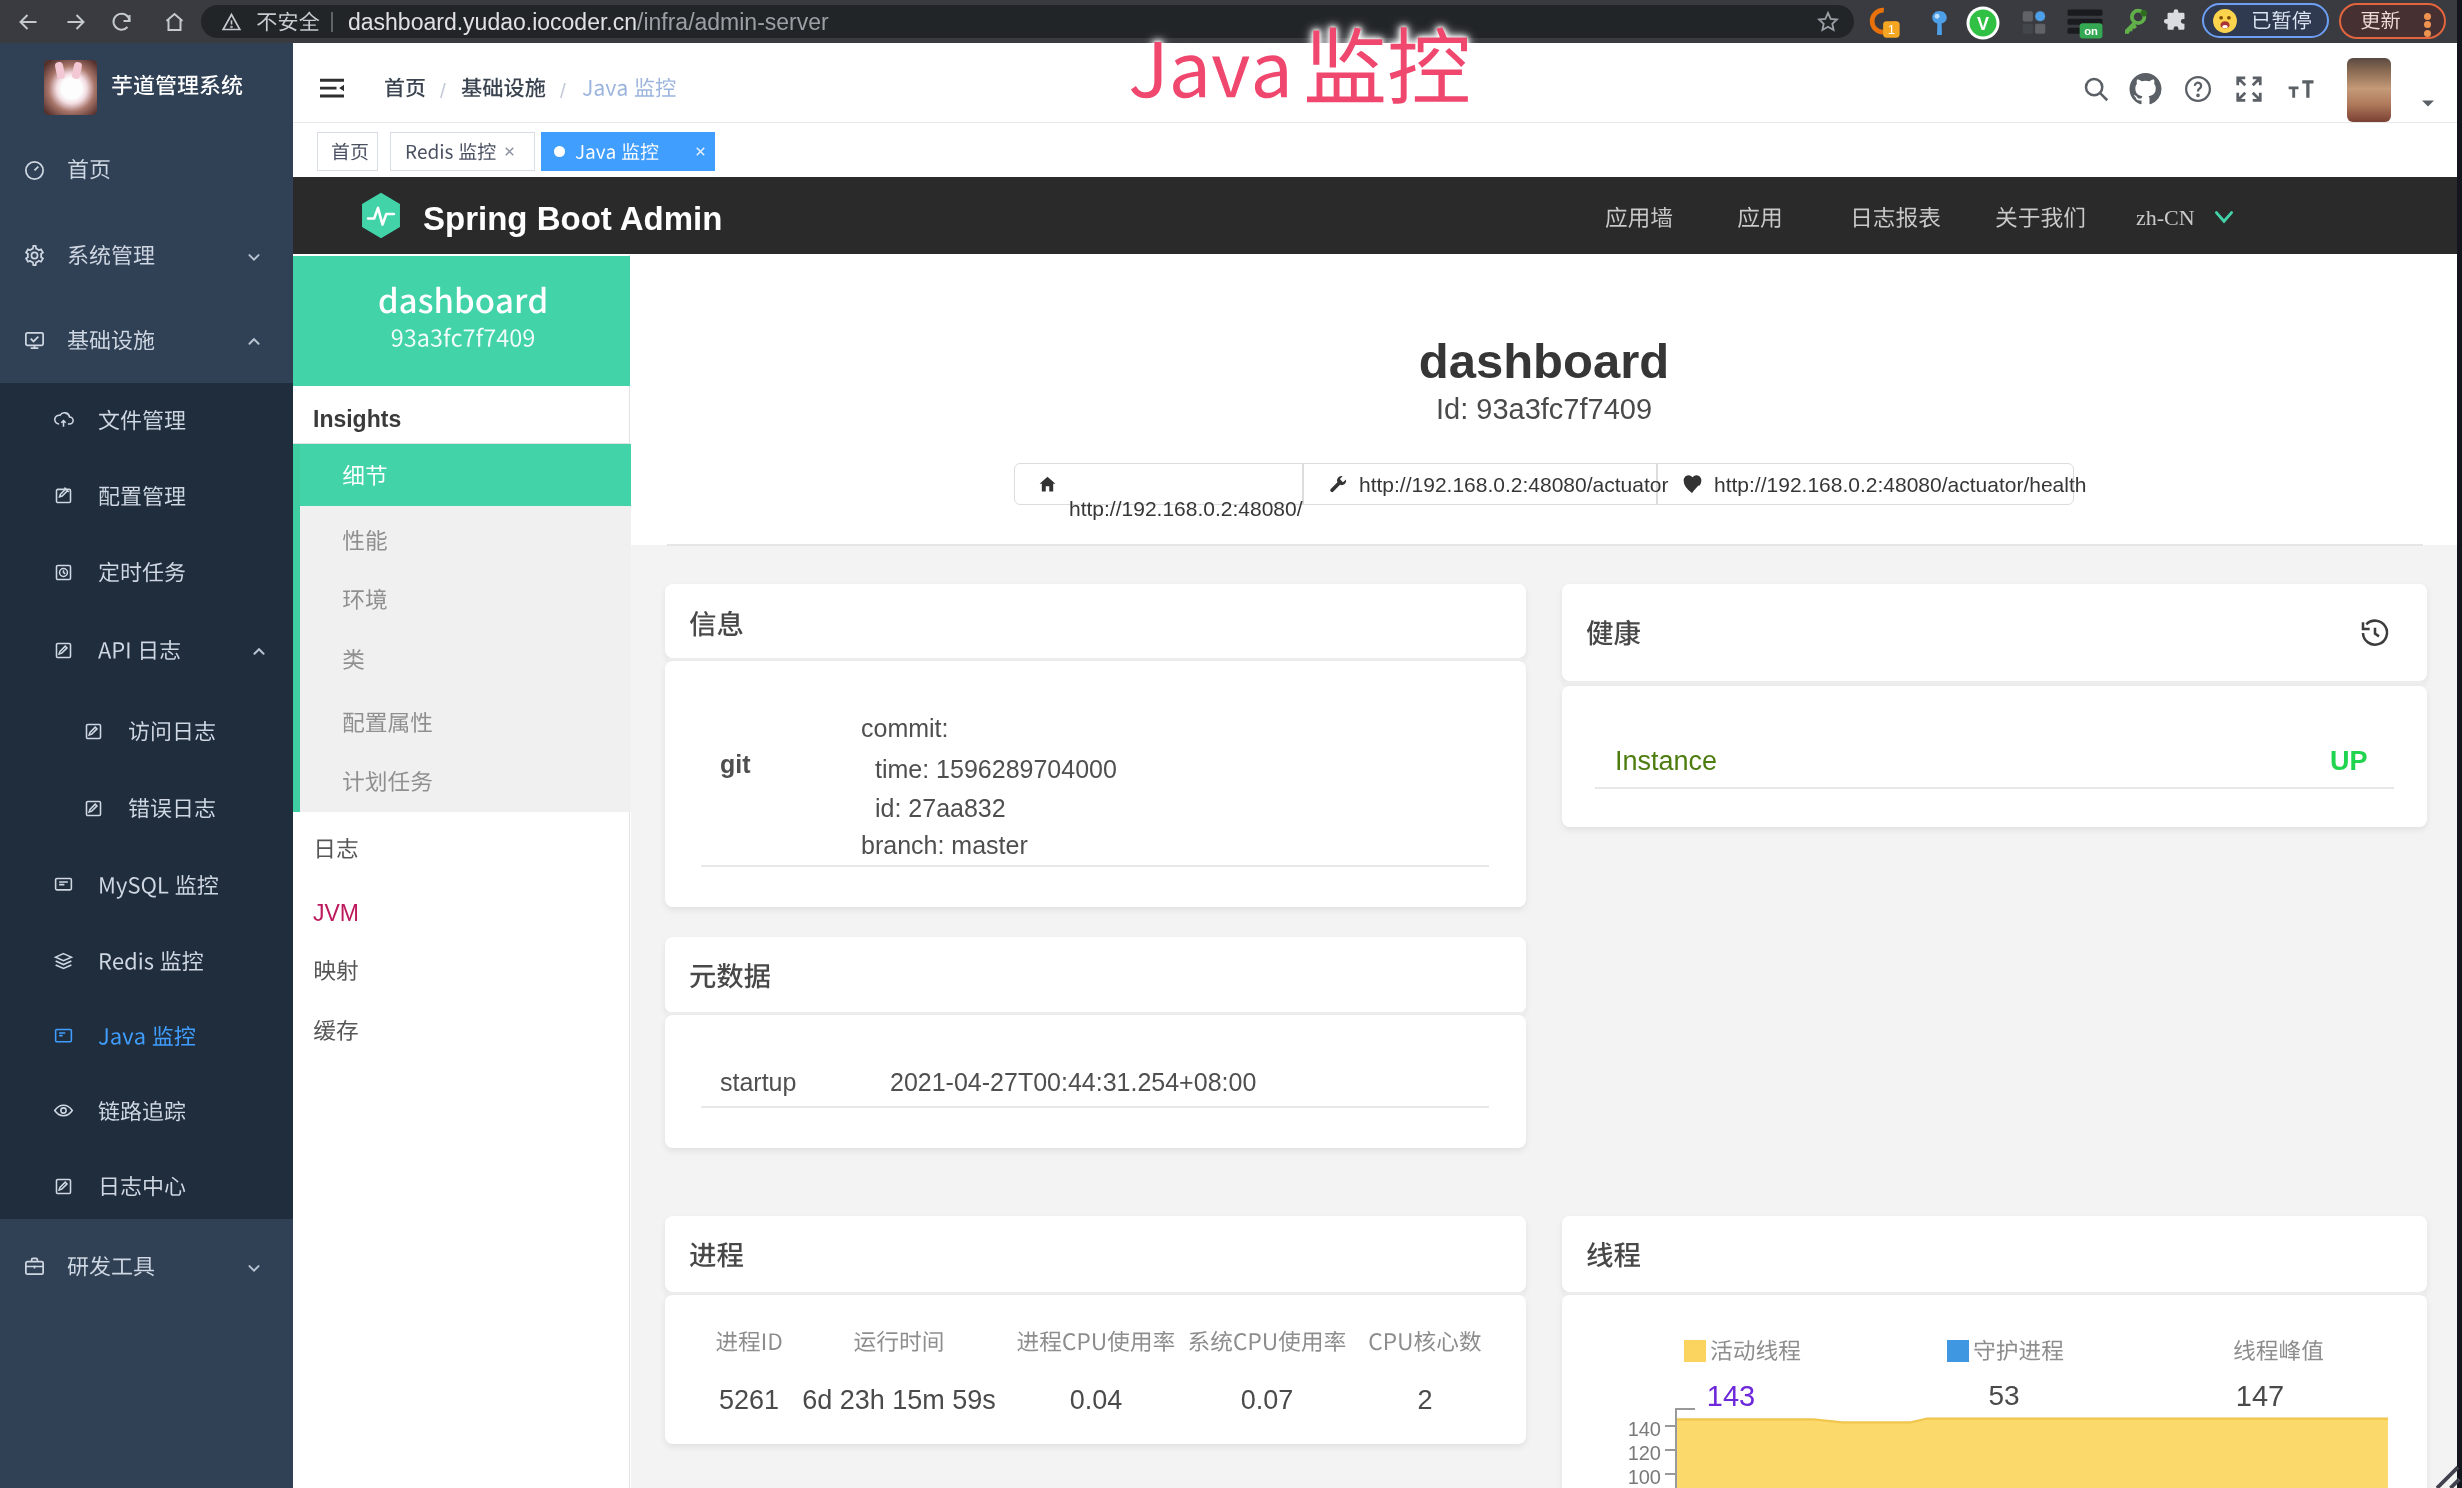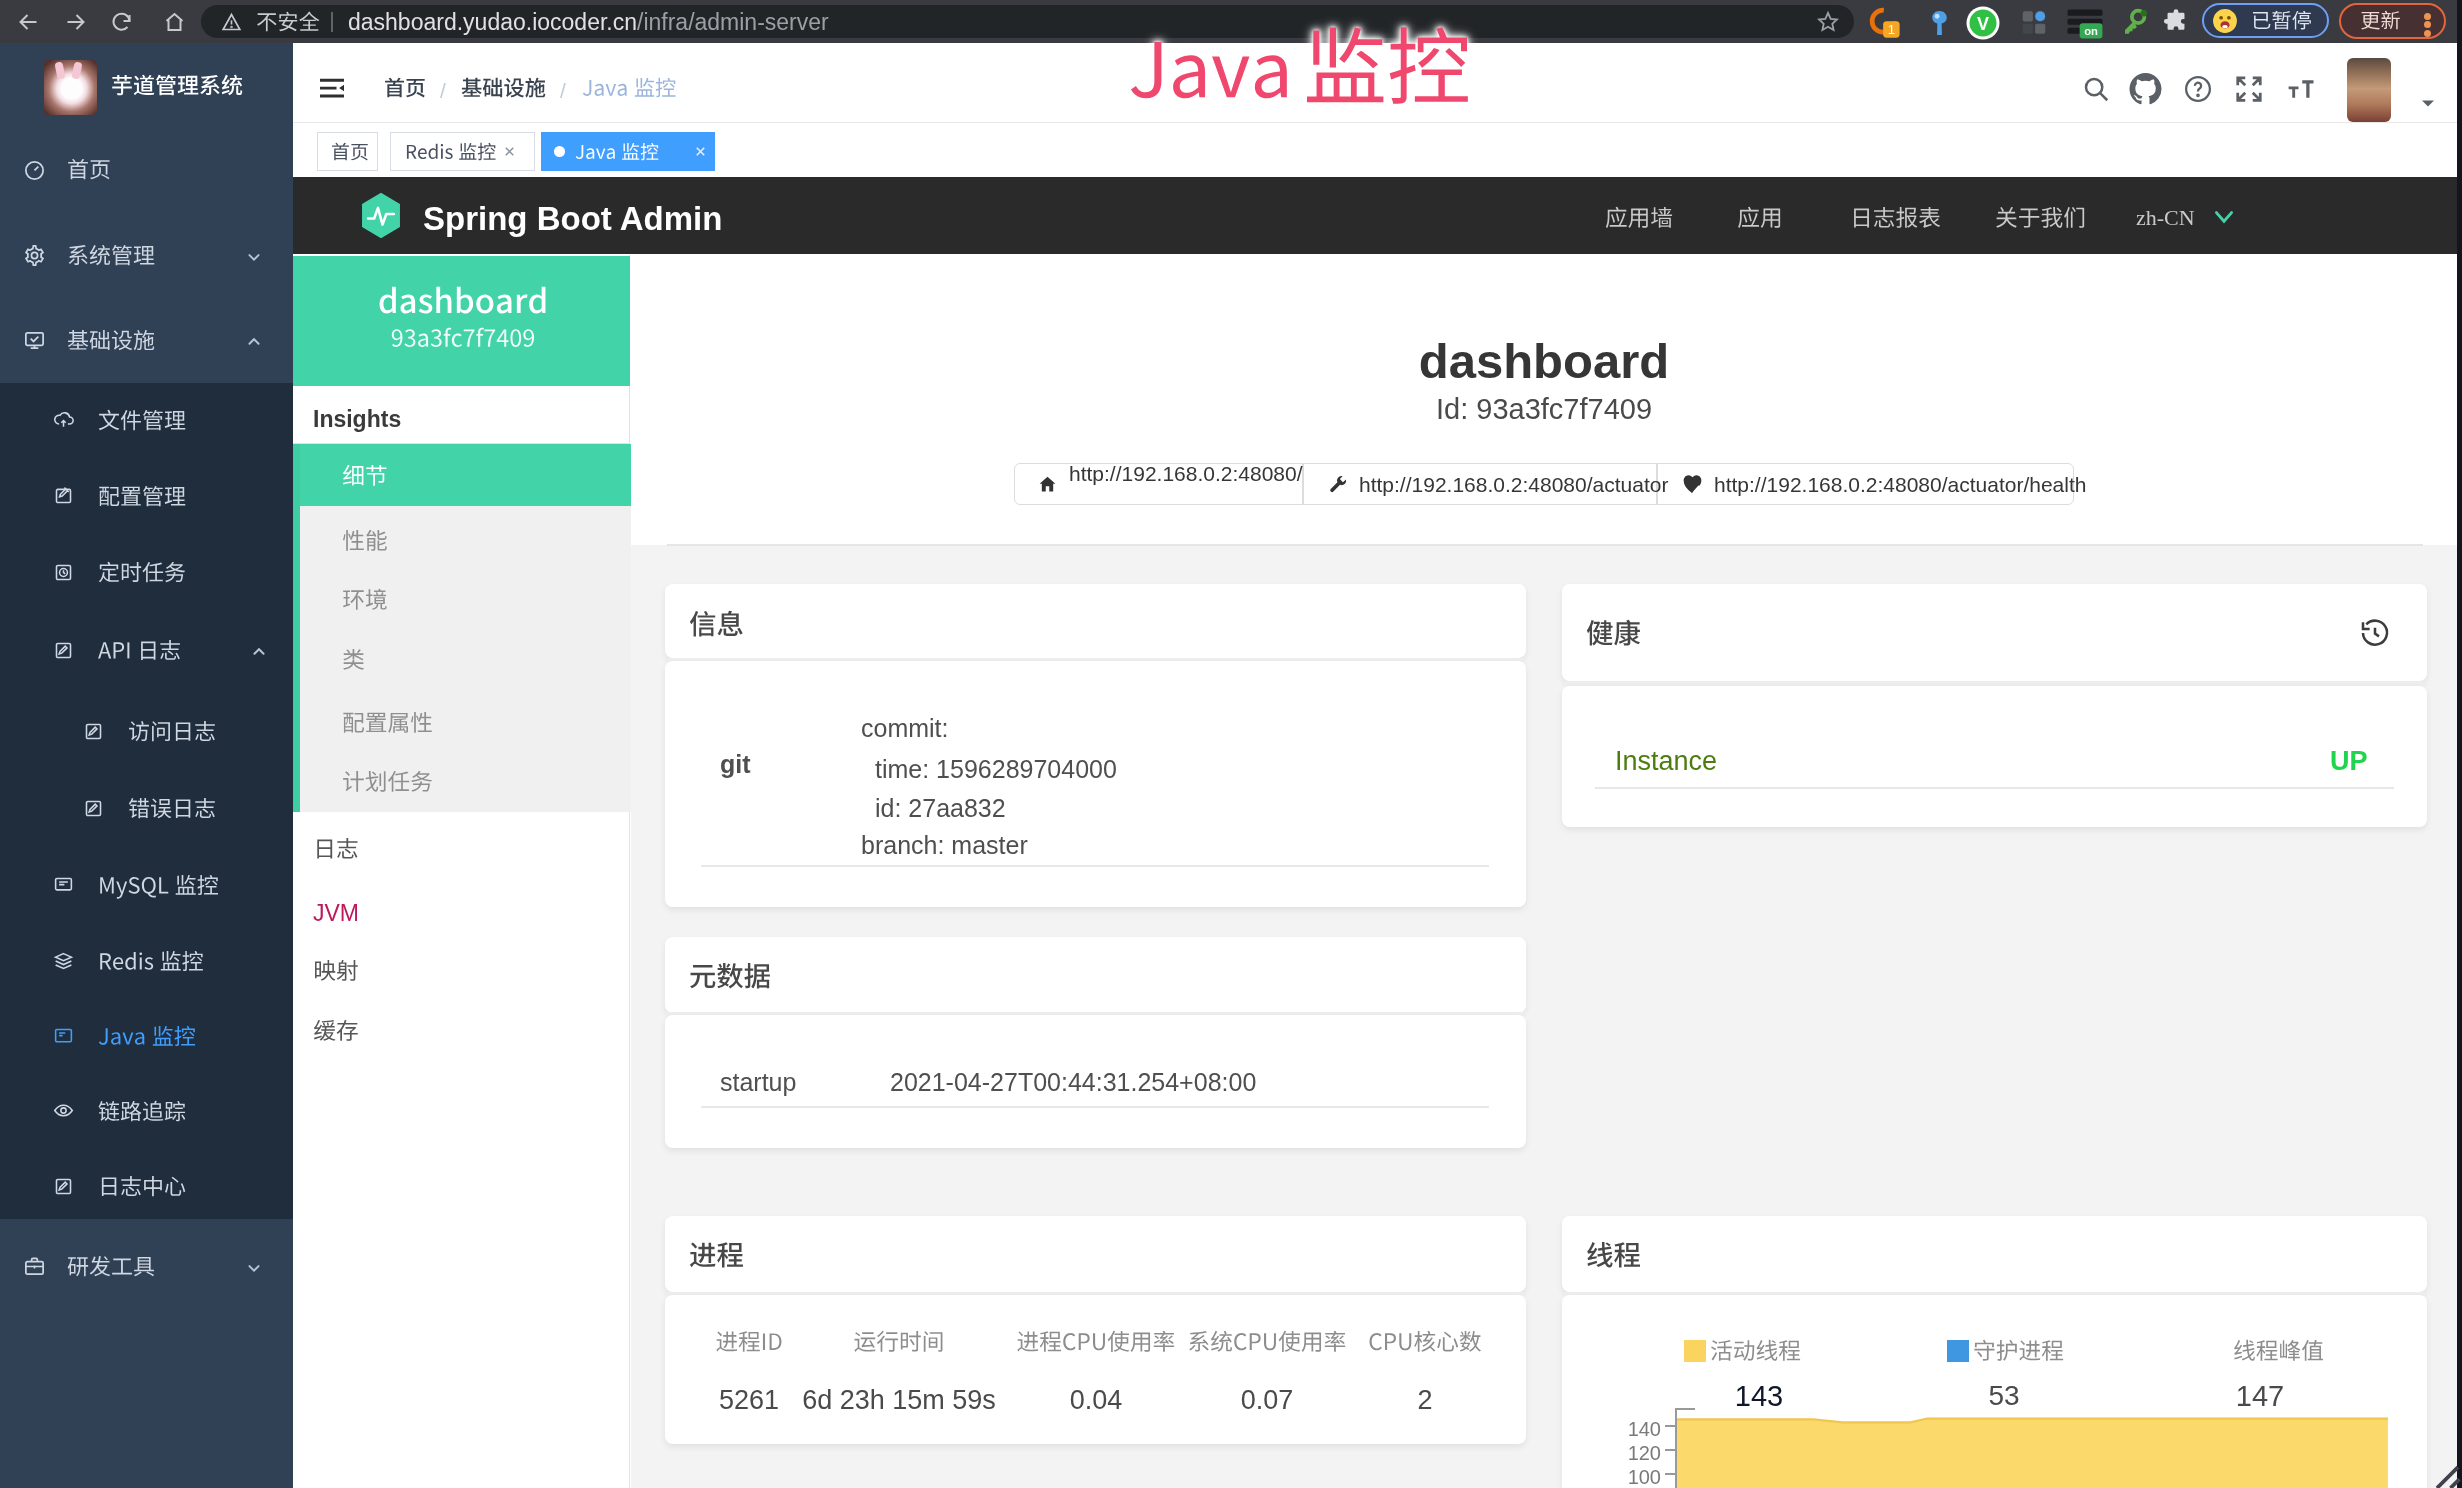--- a/index.html
+++ b/index.html
@@ -539,21 +539,21 @@
 <div style="position:absolute;left:631px;top:255px;width:1826px;height:290px;background:#ffffff"></div>
 <div style="position:absolute;left:631px;top:545px;width:1826px;height:943px;background:#f3f3f4"></div>
 <div style="position:absolute;left:1544px;top:337px;transform:translateX(-50%);font-size:49px;font-weight:600;color:#363636;line-height:1;white-space:nowrap;">dashboard</div>
 <div style="position:absolute;left:1544px;top:395px;transform:translateX(-50%);font-size:29px;font-weight:400;color:#4a4a4a;line-height:1;white-space:nowrap;">Id: 93a3fc7f7409</div>
 <div style="position:absolute;left:1014px;top:463px;width:1060px;height:42px;background:#fff;border:1.5px solid #dcdcdc;border-radius:6px;box-sizing:border-box"></div>
 <div style="position:absolute;left:1302px;top:463px;width:1.5px;height:42px;background:#dcdcdc"></div>
 <div style="position:absolute;left:1656px;top:463px;width:1.5px;height:42px;background:#dcdcdc"></div>
 <svg style="position:absolute;left:1037px;top:474px" width="21" height="21" viewBox="0 0 24 24" fill="#333">
     <path d="M12 3l9 8h-2.5v9h-4.5v-6h-4v6H5.5v-9H3z"></path>
   </svg>
-<div style="position:absolute;left:1069px;top:463px;font-size:21px;font-weight:400;color:#363636;line-height:1;white-space:nowrap;">http://192.168.0.2:48080/</div>
+<div style="position:absolute;left:1069px;top:498px;font-size:21px;font-weight:400;color:#363636;line-height:1;white-space:nowrap;">http://192.168.0.2:48080/</div>
 <svg style="position:absolute;left:1327px;top:474px" width="21" height="21" viewBox="0 0 24 24" fill="#333">
     <path d="M21.7 6.3a5 5 0 0 1-6.8 6L7.3 20a2.1 2.1 0 0 1-3-3l7.6-7.6a5 5 0 0 1 6-6.8L14.7 5.8l3.5 3.5z"></path>
   </svg>
 <div style="position:absolute;left:1359px;top:474px;font-size:21px;font-weight:400;color:#363636;line-height:1;white-space:nowrap;">http://192.168.0.2:48080/actuator</div>
 <svg style="position:absolute;left:1681px;top:474px" width="23" height="21" viewBox="0 0 24 24" fill="#333">
     <path d="M12 21S3 14 3 8.5A4.5 4.5 0 0 1 12 6a4.5 4.5 0 0 1 9 2.5c0 1.2-.5 2.4-1.3 3.5h-4l-1.5-2-2 4.5-1.8-2.5H7.5" fill="none" stroke="#333" stroke-width="2"></path>
     <path d="M12 21S3 14 3 8.5A4.5 4.5 0 0 1 12 6a4.5 4.5 0 0 1 9 2.5c0 1.2-.5 2.4-1.3 3.5l-8 9z"></path>
   </svg>
 <div style="position:absolute;left:1714px;top:474px;font-size:21px;font-weight:400;color:#363636;line-height:1;white-space:nowrap;">http://192.168.0.2:48080/actuator/health</div>
 <div style="position:absolute;left:667px;top:544px;width:1756px;height:1.5px;background:#e6e6e6"></div>
@@ -694,21 +694,21 @@
       </g>
     </svg></div>
 <div style="position:absolute;left:2233px;top:1339px;"><svg class="" style="" width="91" height="26.5" viewBox="0 0 120 35">
       <g transform="translate(0 26.4) scale(0.03000 -0.03000)" fill="#8d8d8d">
         <use href="#g133" x="0"></use>
         <use href="#g119" x="1000"></use>
         <use href="#g136" x="2000"></use>
         <use href="#g137" x="3000"></use>
       </g>
     </svg></div>
-<div style="position:absolute;left:1731px;top:1382px;transform:translateX(-50%);font-size:29px;font-weight:400;color:#0f172a;line-height:1;white-space:nowrap;margin-left:28px;">143</div>
+<div style="position:absolute;left:1731px;top:1382px;transform:translateX(-50%);font-size:29px;font-weight:400;color:#6d28d9;line-height:1;white-space:nowrap;">143</div>
 <div style="position:absolute;left:2004px;top:1382px;transform:translateX(-50%);font-size:28px;font-weight:400;color:#4a4a4a;line-height:1;white-space:nowrap;">53</div>
 <div style="position:absolute;left:2260px;top:1382px;transform:translateX(-50%);font-size:29px;font-weight:400;color:#4a4a4a;line-height:1;white-space:nowrap;">147</div>
 <svg style="position:absolute;left:1677px;top:1417px" width="711" height="72" viewBox="0 0 938 95">
     <path d="M0 3 L180 3 L218 7 L308 7 L330 2 L938 2 L938 95 L0 95 Z" fill="#fbd96b"></path>
     <path d="M0 3 L180 3 L218 7 L308 7 L330 2 L938 2" fill="none" stroke="#f0c64f" stroke-width="3"></path>
   </svg>
 <div style="position:absolute;left:1675px;top:1408px;width:1.5px;height:81px;background:#999"></div>
 <div style="position:absolute;left:1675px;top:1408px;width:20px;height:1.5px;background:#999"></div>
 <div style="position:absolute;left:1665px;top:1425px;width:10px;height:1.5px;background:#999"></div>
 <div style="position:absolute;left:1665px;top:1449px;width:10px;height:1.5px;background:#999"></div>

